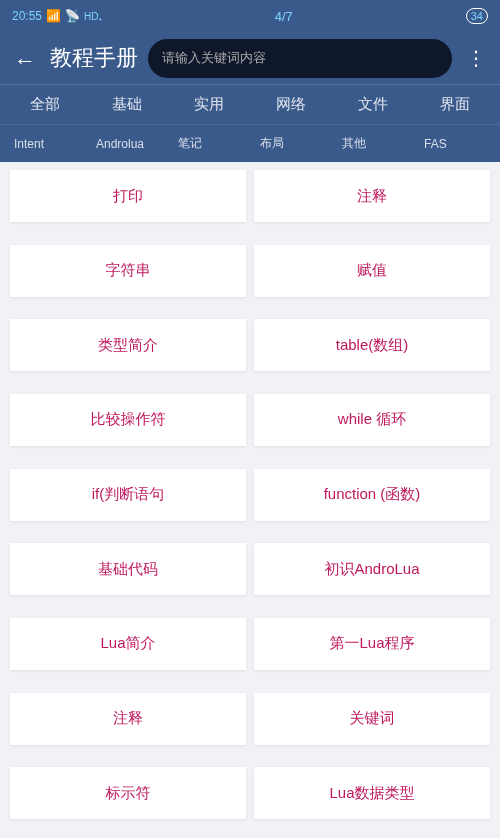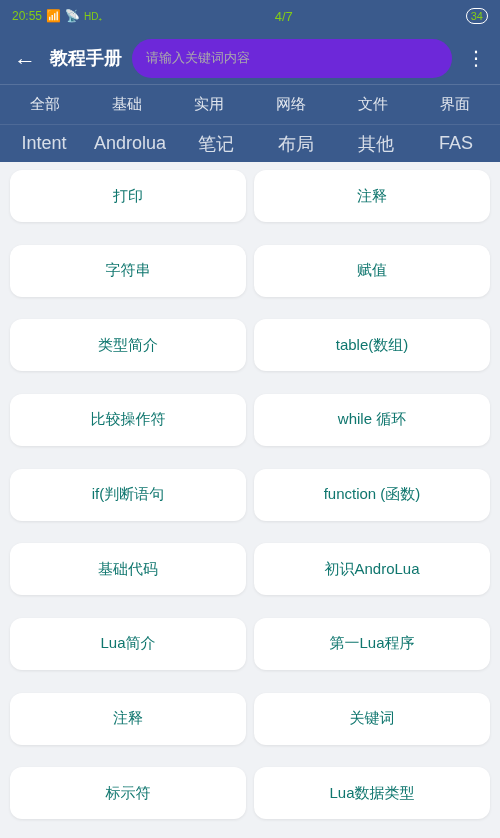--- a/index.html
+++ b/index.html
@@ -7,21 +7,21 @@
       width: 500px;
       height: 838px;
       background: #f0f2f5;
       font-family: 'PingFang SC', 'Microsoft YaHei', sans-serif;
       overflow: hidden;
     }
 
     
     .status-bar {
       background: #3a5a8c;
-      color: #84cc16;
+      color: #7dd3fc;
       height: 28px;
       display: flex;
       align-items: center;
       justify-content: space-between;
       padding: 16px 12px;
       font-size: 12px;
     }
     .status-left { display: flex; align-items: center; gap: 4px; }
     .status-center { font-size: 13px; }
     .status-right { font-size: 11px; border: 1px solid white; border-radius: 8px; padding: 1px 4px; }
@@ -36,27 +36,27 @@
       gap: 10px;
     }
     .back-btn {
       color: white;
       font-size: 22px;
       cursor: pointer;
       padding: 4px;
     }
     .header-title {
       color: white;
-      font-size: 18px;
-      font-weight: bold;
+      font-size: 22px;
+      font-weight: normal;
       white-space: nowrap;
     }
     .search-box {
       flex: 1;
-      background: #6d28d9;
+      background: #0f172a;
       border-radius: 20px;
       height: 39px;
       display: flex;
       align-items: center;
       padding: 0 14px;
       color: #aaa;
       font-size: 13px;
     }
     .more-btn {
       color: white;
@@ -88,44 +88,44 @@
     .tabs-row2 {
       background: #3a5a8c;
       display: flex;
       align-items: center;
       padding: 0 4px;
       height: 38px;
       border-top: 1px solid rgba(255,255,255,0.1);
     }
     .tab-item2 {
       color: rgba(255,255,255,0.8);
-      font-size: 18px;
+      font-size: 12px;
       padding: 5px 10px;
       cursor: pointer;
       flex: 1;
-      text-align: center;
+      text-align: left;
     }
 
     
     .grid-content {
       padding: 8px 10px;
       display: grid;
       grid-template-columns: 1fr 1fr;
       gap: 8px;
       overflow-y: auto;
       height: calc(838px - 28px - 52px - 40px - 38px);
     }
     .grid-item {
       background: white;
-      border-radius: 12px;
+      border-radius: 0;
       height: 52px;
       display: flex;
       align-items: center;
       justify-content: center;
-      color: #0f766e;
+      color: #be185d;
       font-size: 15px;
       cursor: pointer;
       box-shadow: 0 1px 3px rgba(0,0,0,0.08);
     }
   </style>
 </head>
 <body>
 
 <div class="status-bar">
   <div class="status-left">

